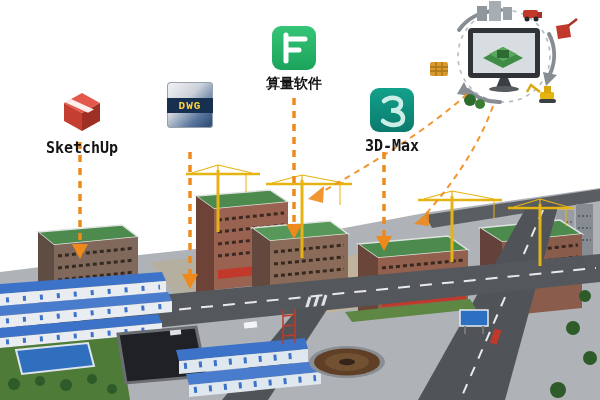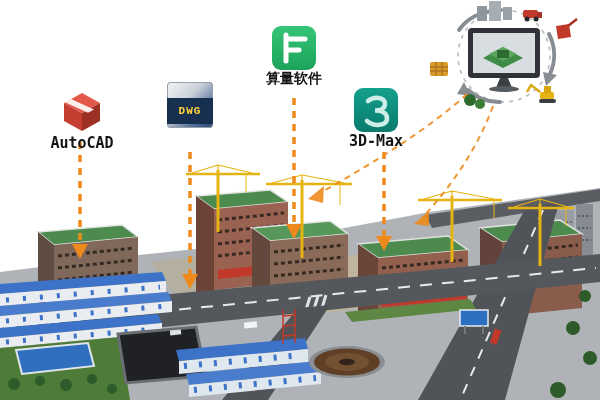--- a/index.html
+++ b/index.html
@@ -1,27 +1,27 @@
 <!DOCTYPE html>
 <html><head>
 <meta charset="utf-8">
 <style>
   html,body{margin:0;padding:0;background:#ffffff;}
   .stage{position:relative;width:600px;height:400px;background:#fff;overflow:hidden;
          font-family:"Liberation Sans",sans-serif;}
   .scene-svg{position:absolute;left:0;top:0;z-index:1;}
   .tool{position:absolute;display:flex;flex-direction:column;align-items:center;z-index:5;width:96px;}
-  .tool-label{font-family:"DejaVu Sans Mono","Liberation Mono",monospace;
+  .tool-label{margin-top:5px;font-family:"DejaVu Sans Mono","Liberation Mono",monospace;
               font-weight:bold;font-size:15px;color:#141414;white-space:nowrap;}
   .tool-label.cjk{font-family:"DejaVu Sans",sans-serif;font-size:14px;}
   .icon-su{width:48px;height:48px;}
   .icon-dwg{width:46px;height:46px;position:relative;border-radius:4px;
             background:linear-gradient(135deg,#f4f4f4 0%,#ccd2db 40%,#5a759d 72%,#24466e 100%);
             box-shadow:inset 0 0 0 1px #99a1ac;}
-  .dwg-band{position:absolute;left:0;right:0;top:16px;height:26px;background:#17304f;
+  .dwg-band{position:absolute;left:0;right:0;top:16px;height:15px;background:#17304f;
             display:flex;align-items:center;justify-content:center;color:#ffd23e;
             font-family:"Liberation Mono",monospace;font-weight:bold;font-size:11px;letter-spacing:1px;}
   .icon-green{width:44px;height:44px;border-radius:9px;
               background:linear-gradient(180deg,#35c577,#1ca35b);
               display:flex;align-items:center;justify-content:center;}
   .icon-teal{width:44px;height:44px;border-radius:9px;
              background:linear-gradient(180deg,#13a18c,#0a7a6c);
              display:flex;align-items:center;justify-content:center;}
 </style>
 </head>
@@ -264,39 +264,39 @@
 
   <div class="tool" style="left:34px;top:86px">
     <div class="icon-su">
       <svg width="48" height="48" viewBox="0 0 48 48">
         <polygon points="6,17 24,7 42,17 24,27" fill="#e2584a"></polygon>
         <polygon points="6,17 24,27 24,45 6,35" fill="#c43f32"></polygon>
         <polygon points="42,17 24,27 24,45 42,35" fill="#9e2f24"></polygon>
         <polygon points="13,13 36,23.5 30,26.8 7,16.3" fill="#ffffff" opacity="0.9"></polygon>
       </svg>
     </div>
-    <div class="tool-label">AutoCAD</div>
+    <div class="tool-label">SketchUp</div>
   </div>
 
   <div class="tool" style="left:142px;top:82px">
     <div class="icon-dwg">
       <div class="dwg-band">DWG</div>
     </div>
   </div>
 
   <div class="tool" style="left:246px;top:26px">
     <div class="icon-green">
       <svg width="44" height="44" viewBox="0 0 44 44">
         <path d="M14,9 L14,35 M14,13 L33,13 M14,24 L27,24" stroke="#ffffff" stroke-width="5" stroke-linecap="round" fill="none"></path>
       </svg>
     </div>
     <div class="tool-label cjk">算量软件</div>
   </div>
 
-  <div class="tool" style="left:328px;top:88px">
+  <div class="tool" style="left:344px;top:88px">
     <div class="icon-teal">
       <svg width="44" height="44" viewBox="0 0 44 44">
         <path d="M14,13 C20,8 31,9 31,16 C31,21 25,22.5 21,22.5 C26,22.5 33,24 33,30.5 C33,38 20,39 13,33" stroke="#cdeee8" stroke-width="4.5" fill="none" stroke-linecap="round"></path>
       </svg>
     </div>
     <div class="tool-label">3D-Max</div>
   </div>
 
 </div>
 

